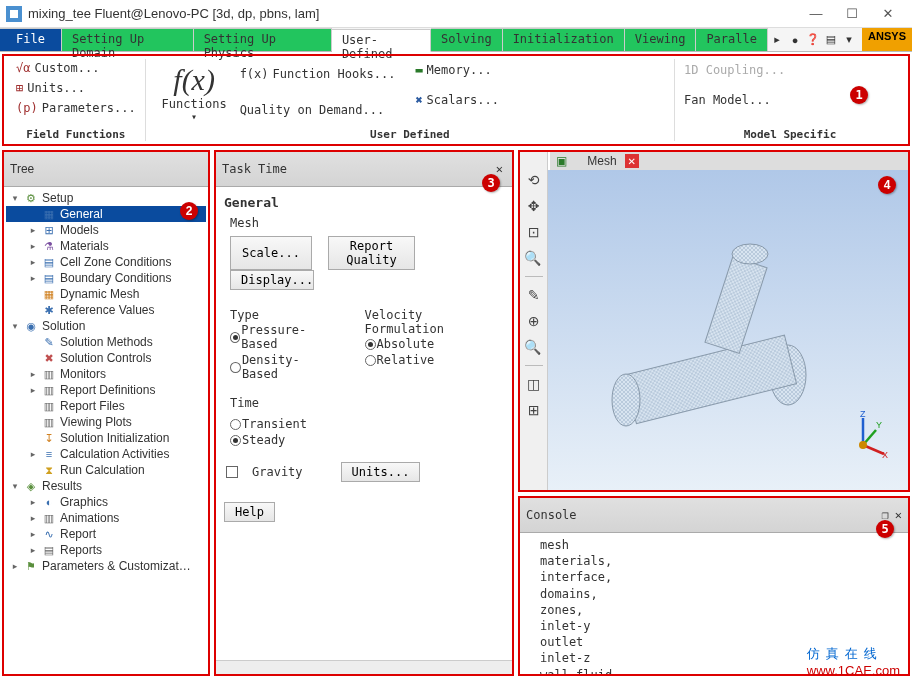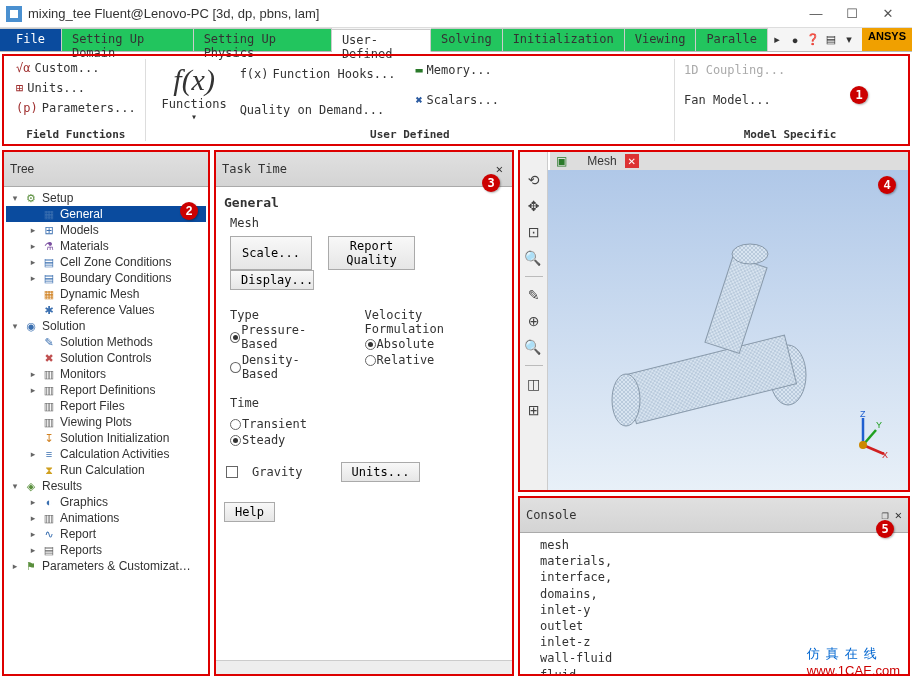--- a/index.html
+++ b/index.html
@@ -459,20 +459,21 @@
         <span>Console</span>
           <span class="spacer"></span>
         <span style="margin-right:6px">❐</span>
         <span>✕</span>
       </div>
       <div class="console-body" id="console-body">
           <div>mesh</div>
           <div>materials,</div>
           <div>interface,</div>
           <div>domains,</div>
+          <div>zones,</div>
           <div>inlet-y</div>
           <div>outlet</div>
           <div>inlet-z</div>
           <div>wall-fluid</div>
           <div>fluid</div>
         </div>
       <div class="badge-red">5</div>
     </div>
   </div>
 </div>

